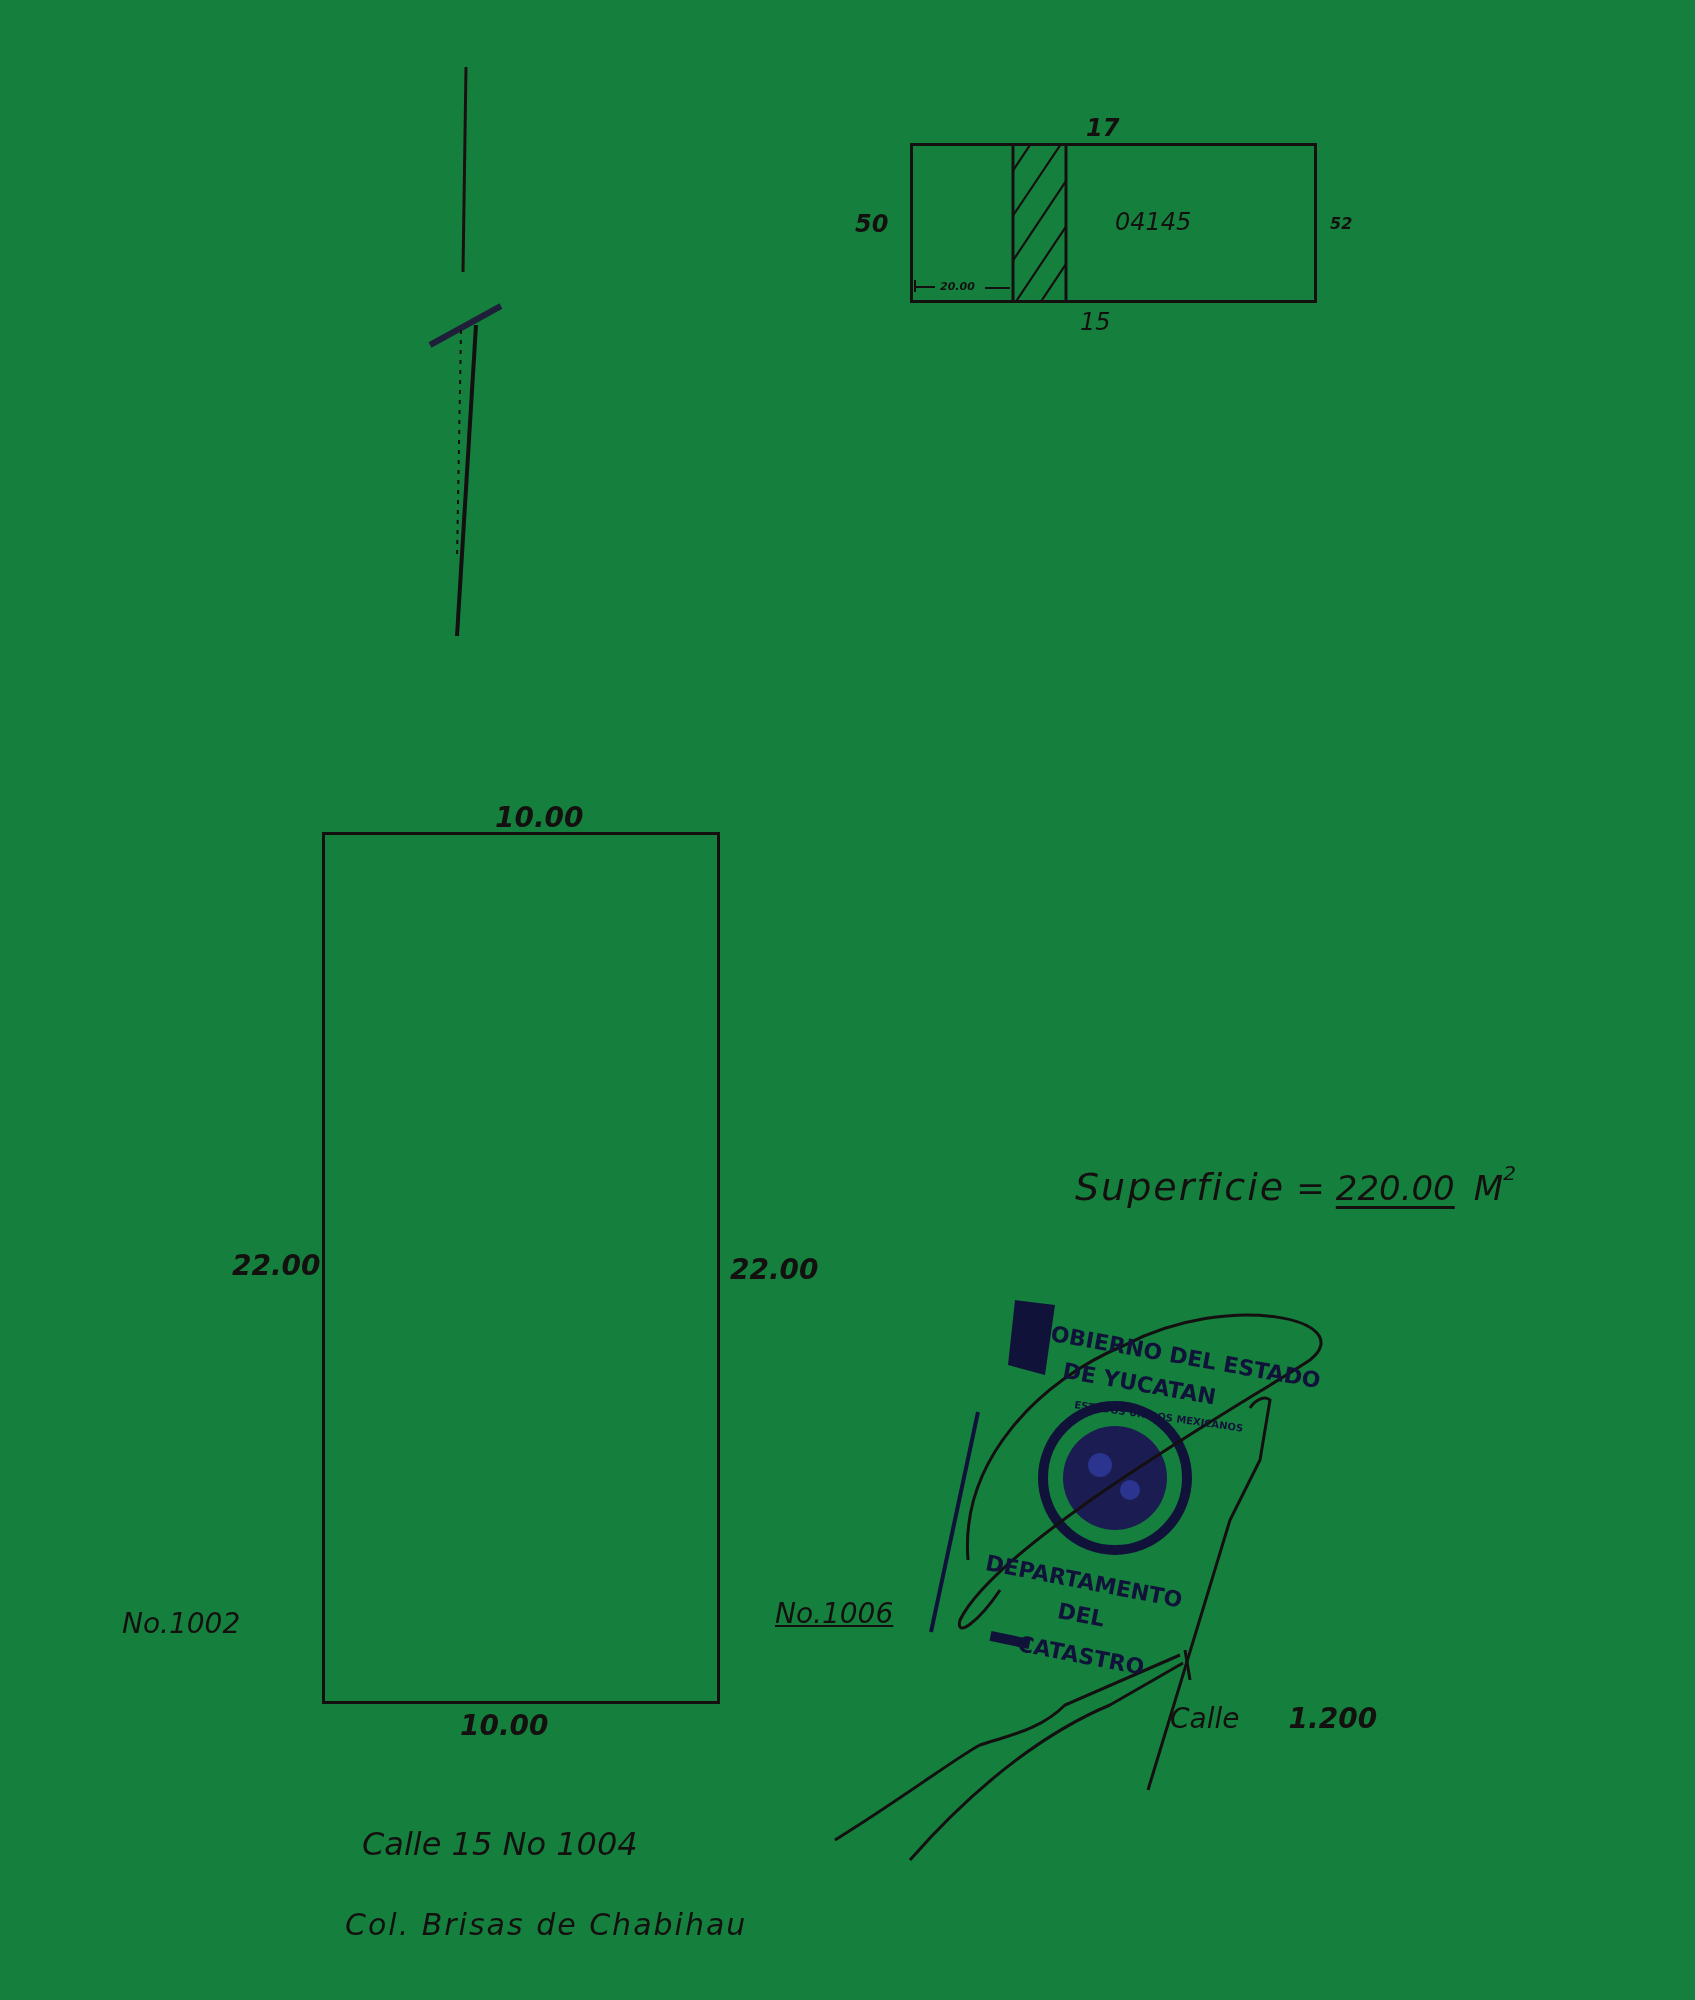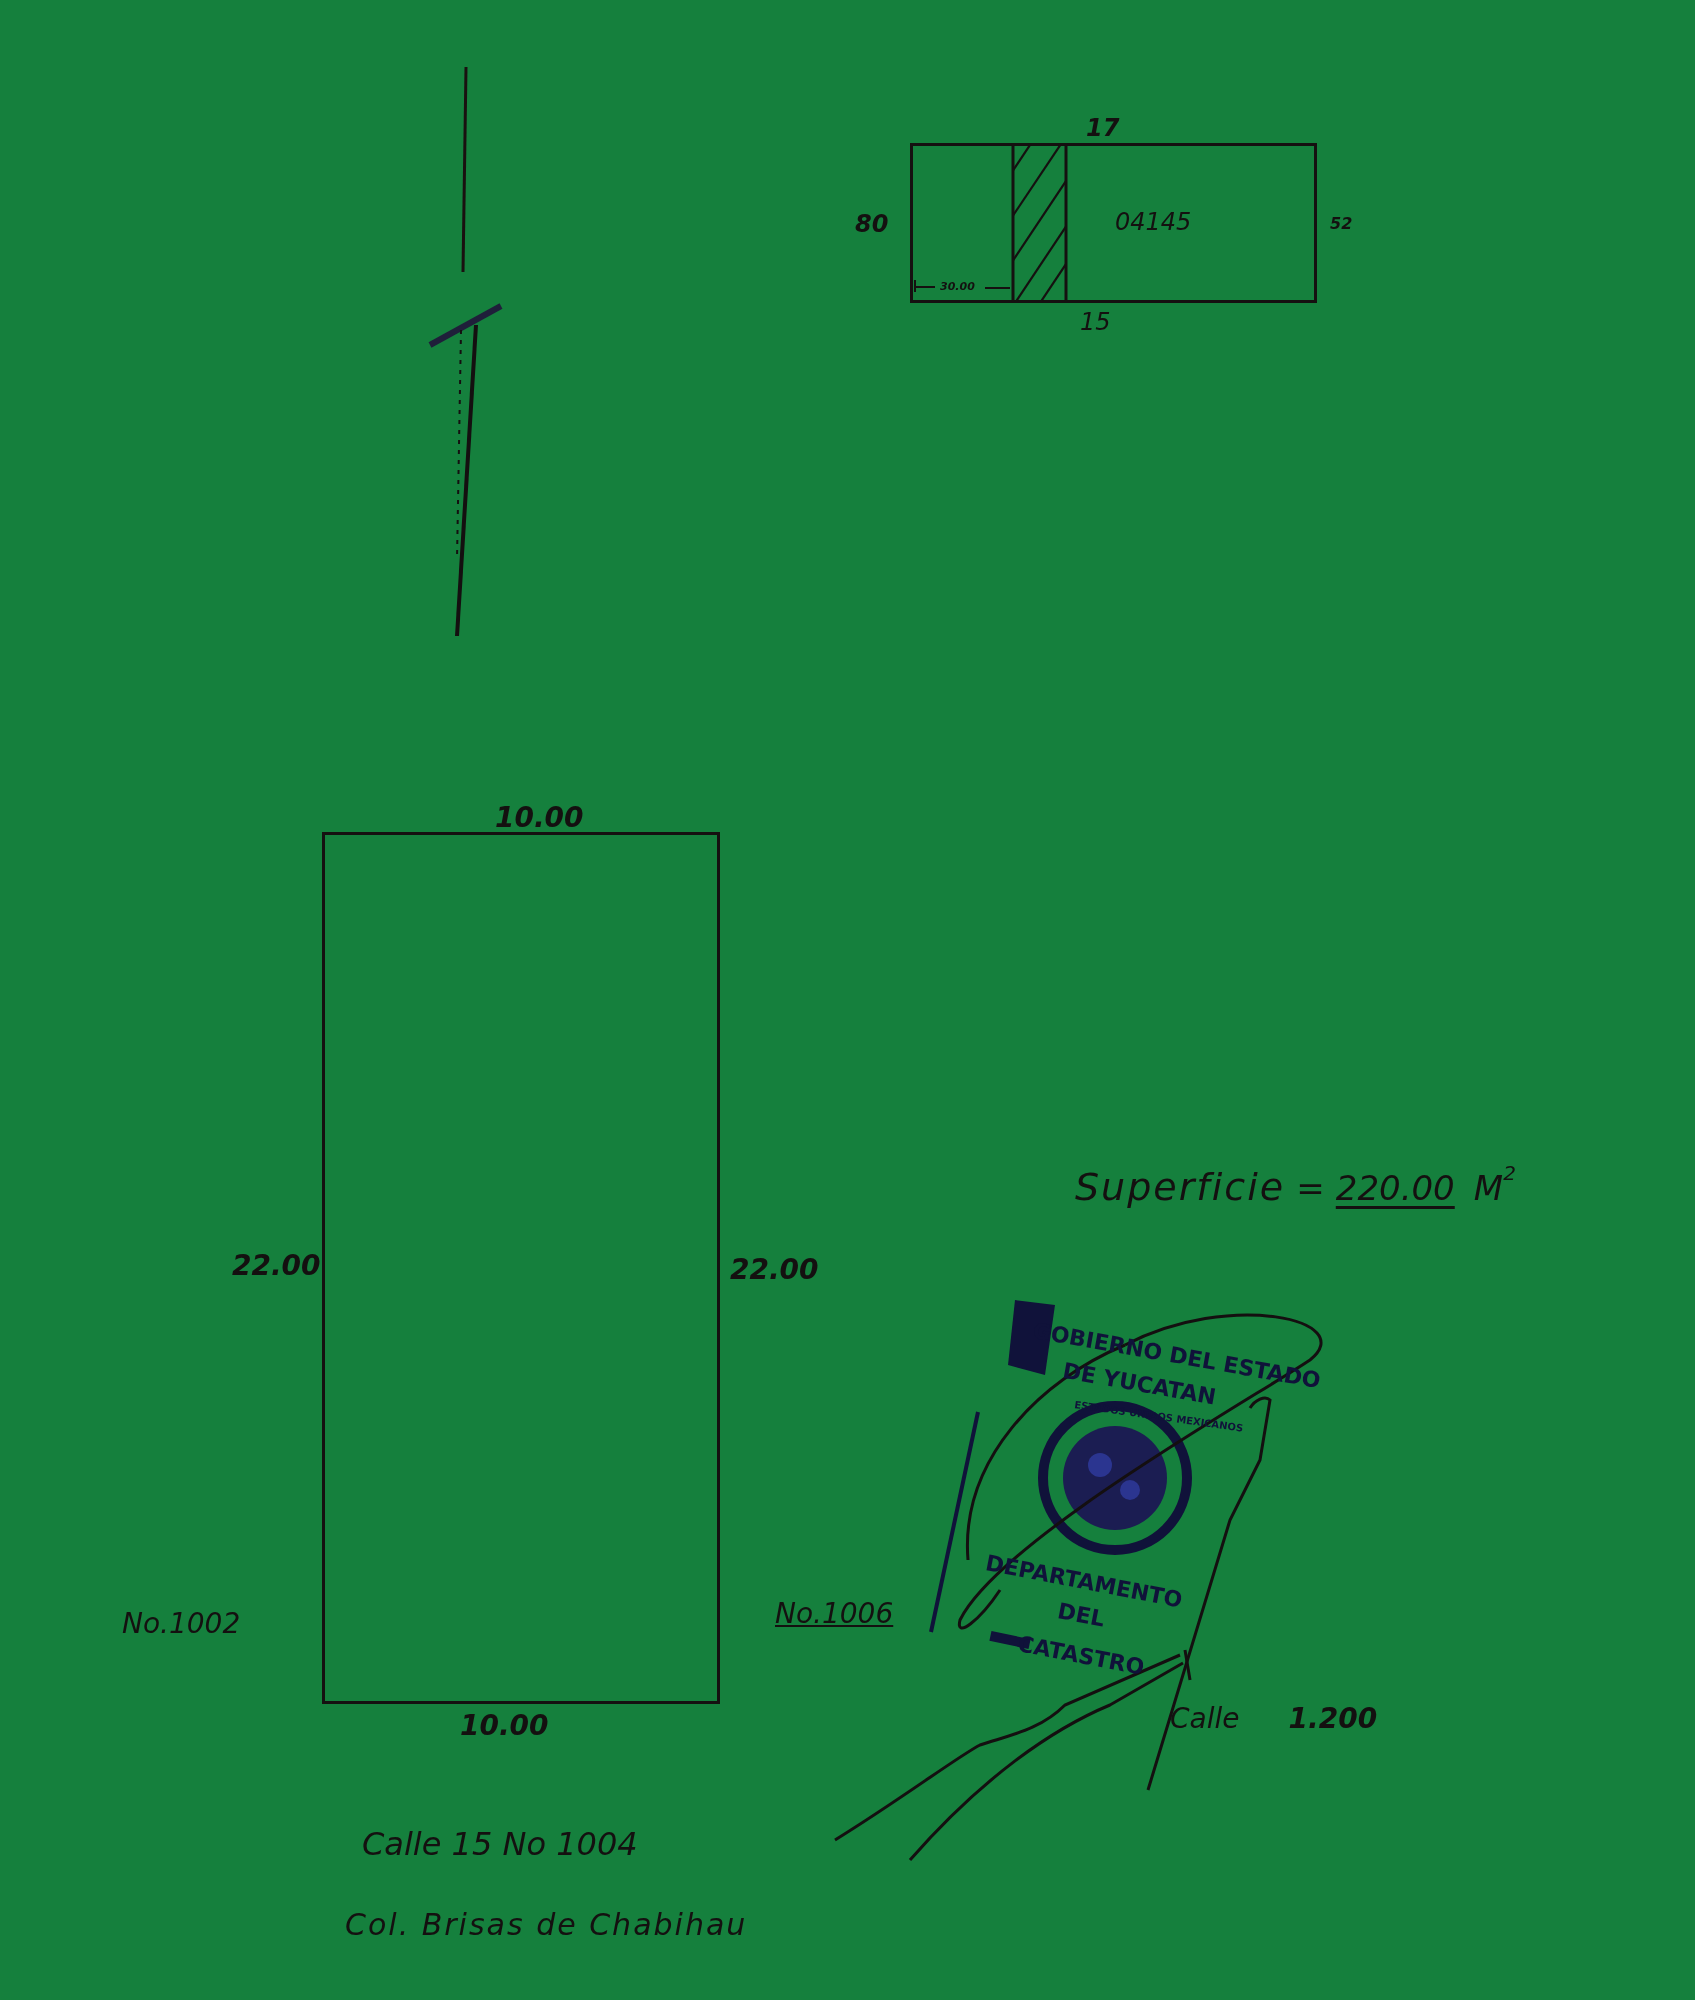--- a/index.html
+++ b/index.html
@@ -59,25 +59,25 @@
         <line x1="1005" y1="318" x2="1075" y2="213"></line>
         <line x1="1030" y1="318" x2="1080" y2="243"></line>
         <line x1="1055" y1="318" x2="1085" y2="273"></line>
       </g>
 
       <line x1="915" y1="287" x2="935" y2="287" stroke="#151010" stroke-width="2"></line>
       <line x1="985" y1="288" x2="1010" y2="288" stroke="#151010" stroke-width="2"></line>
       <line x1="915" y1="280" x2="915" y2="292" stroke="#151010" stroke-width="2"></line>
     </svg>
     <span class="hand sm" style="left:1086px; top:116px;">17</span>
-    <span class="hand sm" style="left:855px; top:212px;">80</span>
+    <span class="hand sm" style="left:855px; top:212px;">50</span>
     <span class="hand sm" style="left:1115px; top:210px; font-weight:normal;">04145</span>
     <span class="hand sm" style="left:1330px; top:216px; font-size:16px;">52</span>
     <span class="hand sm" style="left:1080px; top:310px; font-weight:normal;">15</span>
-    <span class="hand xs" style="left:940px; top:281px;">30.00</span>
+    <span class="hand xs" style="left:940px; top:281px;">20.00</span>
   </div>
 
   <svg class="overlay" width="1695" height="2000">
     <line x1="466" y1="67" x2="463" y2="272" stroke="#1a1010" stroke-width="3"></line>
     <line x1="430" y1="345" x2="501" y2="306" stroke="#1f1f3a" stroke-width="6"></line>
     <line x1="476" y1="325" x2="457" y2="636" stroke="#140f10" stroke-width="4"></line>
     <line x1="461" y1="330" x2="457" y2="560" stroke="#140f10" stroke-width="2" stroke-dasharray="4 6"></line>
   </svg>
 
   <div>

